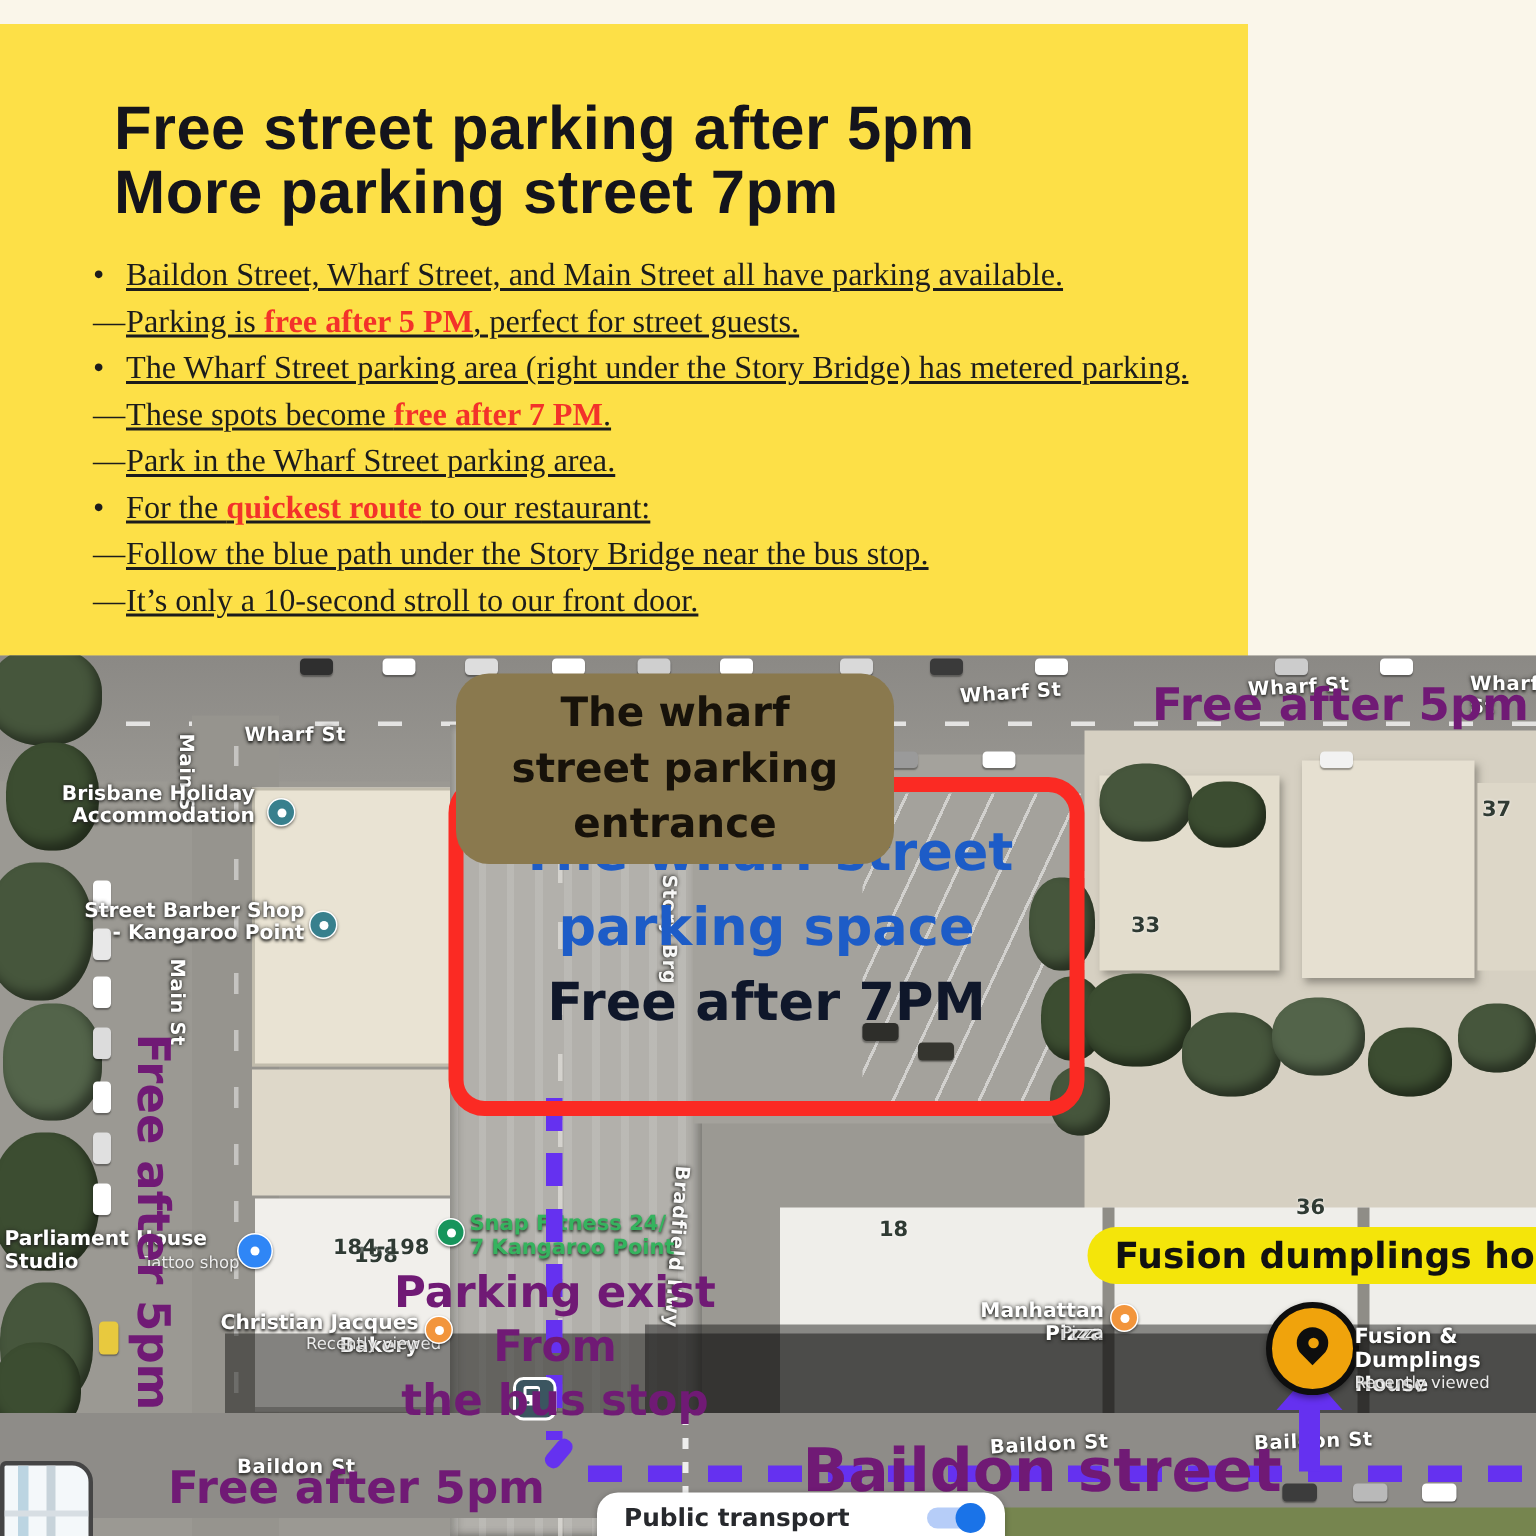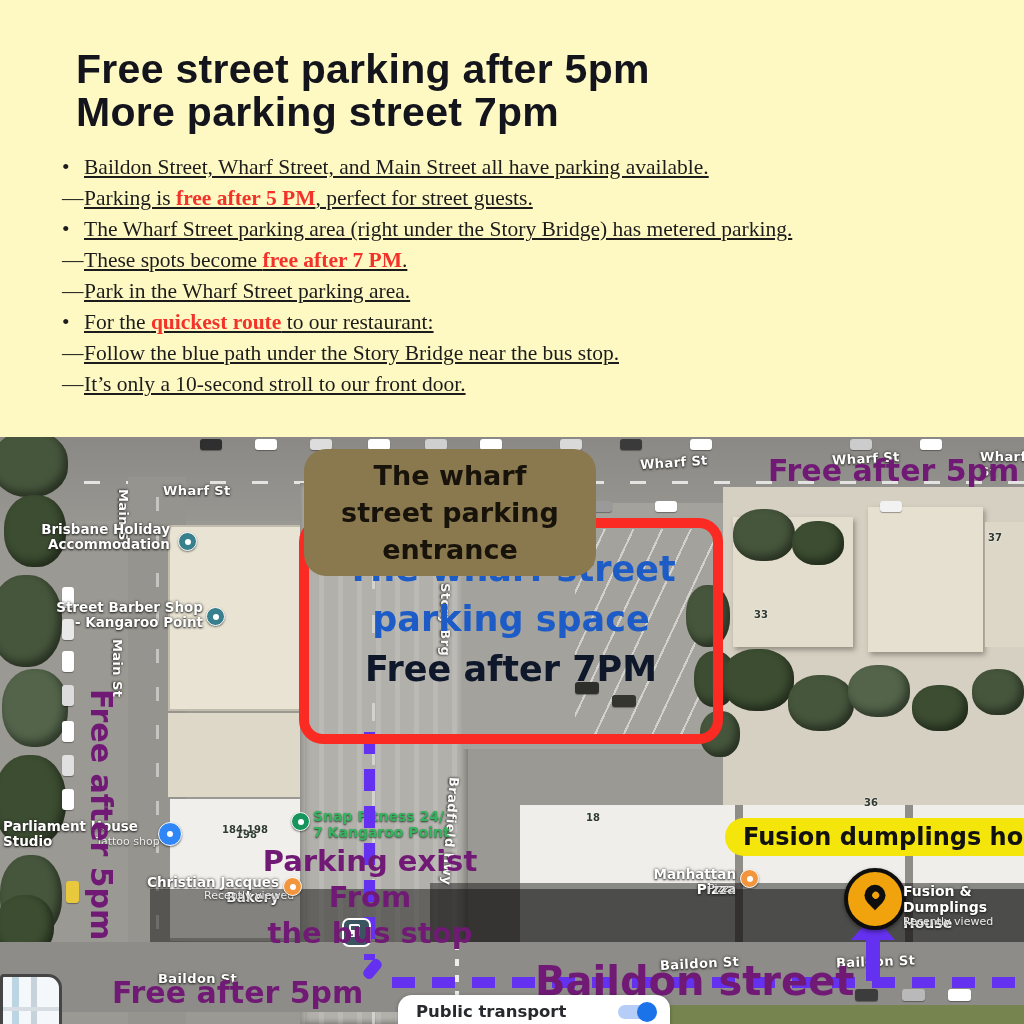--- a/index.html
+++ b/index.html
@@ -1,20 +1,20 @@
 <!DOCTYPE html>
 <html><head>
 <meta charset="utf-8">
 <style>
   html,body{margin:0;padding:0;}
   body{width:1024px;height:1024px;overflow:hidden;position:relative;background:#faf6ea;}
   .abs{position:absolute;}
 
   
-  #flyer{position:absolute;left:0;top:0;width:1024px;height:437px;background:#fef9c3;}
+  #flyer{position:absolute;left:0;top:16px;width:832px;height:437px;background:#fde047;}
   .title{position:absolute;left:76px;top:48px;font-family:"Liberation Sans",sans-serif;
          font-weight:bold;font-size:41px;line-height:43px;letter-spacing:.3px;color:#14141c;}
   #bullets{position:absolute;left:62px;top:152px;width:935px;
            font-family:"Liberation Serif",serif;font-size:21.5px;line-height:31px;color:#1c1c1c;}
   #bullets .line{white-space:nowrap;text-decoration:underline;}
   #bullets .marker{display:inline-block;width:22px;}
   #bullets .accent{color:#f3322a;font-weight:bold;}
 
   
   #map{position:absolute;left:0;top:437px;width:1024px;height:587px;overflow:hidden;
@@ -27,21 +27,21 @@
   .car{border-radius:3px;box-shadow:0 1px 1px rgba(0,0,0,.35);}
 
   .map-label{color:#fff;font-weight:bold;font-size:13px;letter-spacing:.4px;
              text-shadow:0 1px 2px rgba(35,35,32,.95),0 0 3px rgba(35,35,32,.8);white-space:pre-line;}
   .poi-label{color:#fff;font-weight:bold;font-size:13.5px;line-height:15px;
              text-shadow:0 1px 2px rgba(35,35,32,.95),0 0 3px rgba(35,35,32,.8);white-space:pre-line;}
   .sub-label{color:#ececec;font-weight:normal;font-size:11px;
              text-shadow:0 1px 2px rgba(35,35,32,.95);}
   .green-label{color:#35b35e;font-weight:bold;font-size:14px;line-height:16px;
              text-shadow:0 1px 2px rgba(25,40,25,.9);white-space:pre-line;}
-  .num-label{color:#2f3a33;font-size:10px;font-weight:bold;text-shadow:0 0 2px rgba(255,255,255,.9);}
+  .num-label{color:#2f3a33;font-size:14px;font-weight:bold;text-shadow:0 0 2px rgba(255,255,255,.9);}
   .vtext{writing-mode:vertical-rl;}
 
   .annot{color:#701a75;font-family:"DejaVu Sans",sans-serif;font-weight:bold;}
 
   .pin{width:17px;height:17px;border-radius:50%;box-shadow:0 1px 2px rgba(0,0,0,.5);border:1.5px solid #fff;}
   .pin::before{content:"";position:absolute;left:50%;top:50%;width:6px;height:6px;background:#fff;
                border-radius:50%;transform:translate(-50%,-50%);}
   .pin.teal{background:#38808d;} .pin.green{background:#17955c;}
   .pin.orange{background:#f2953c;} .pin.blue{background:#2f86f6;}
 

